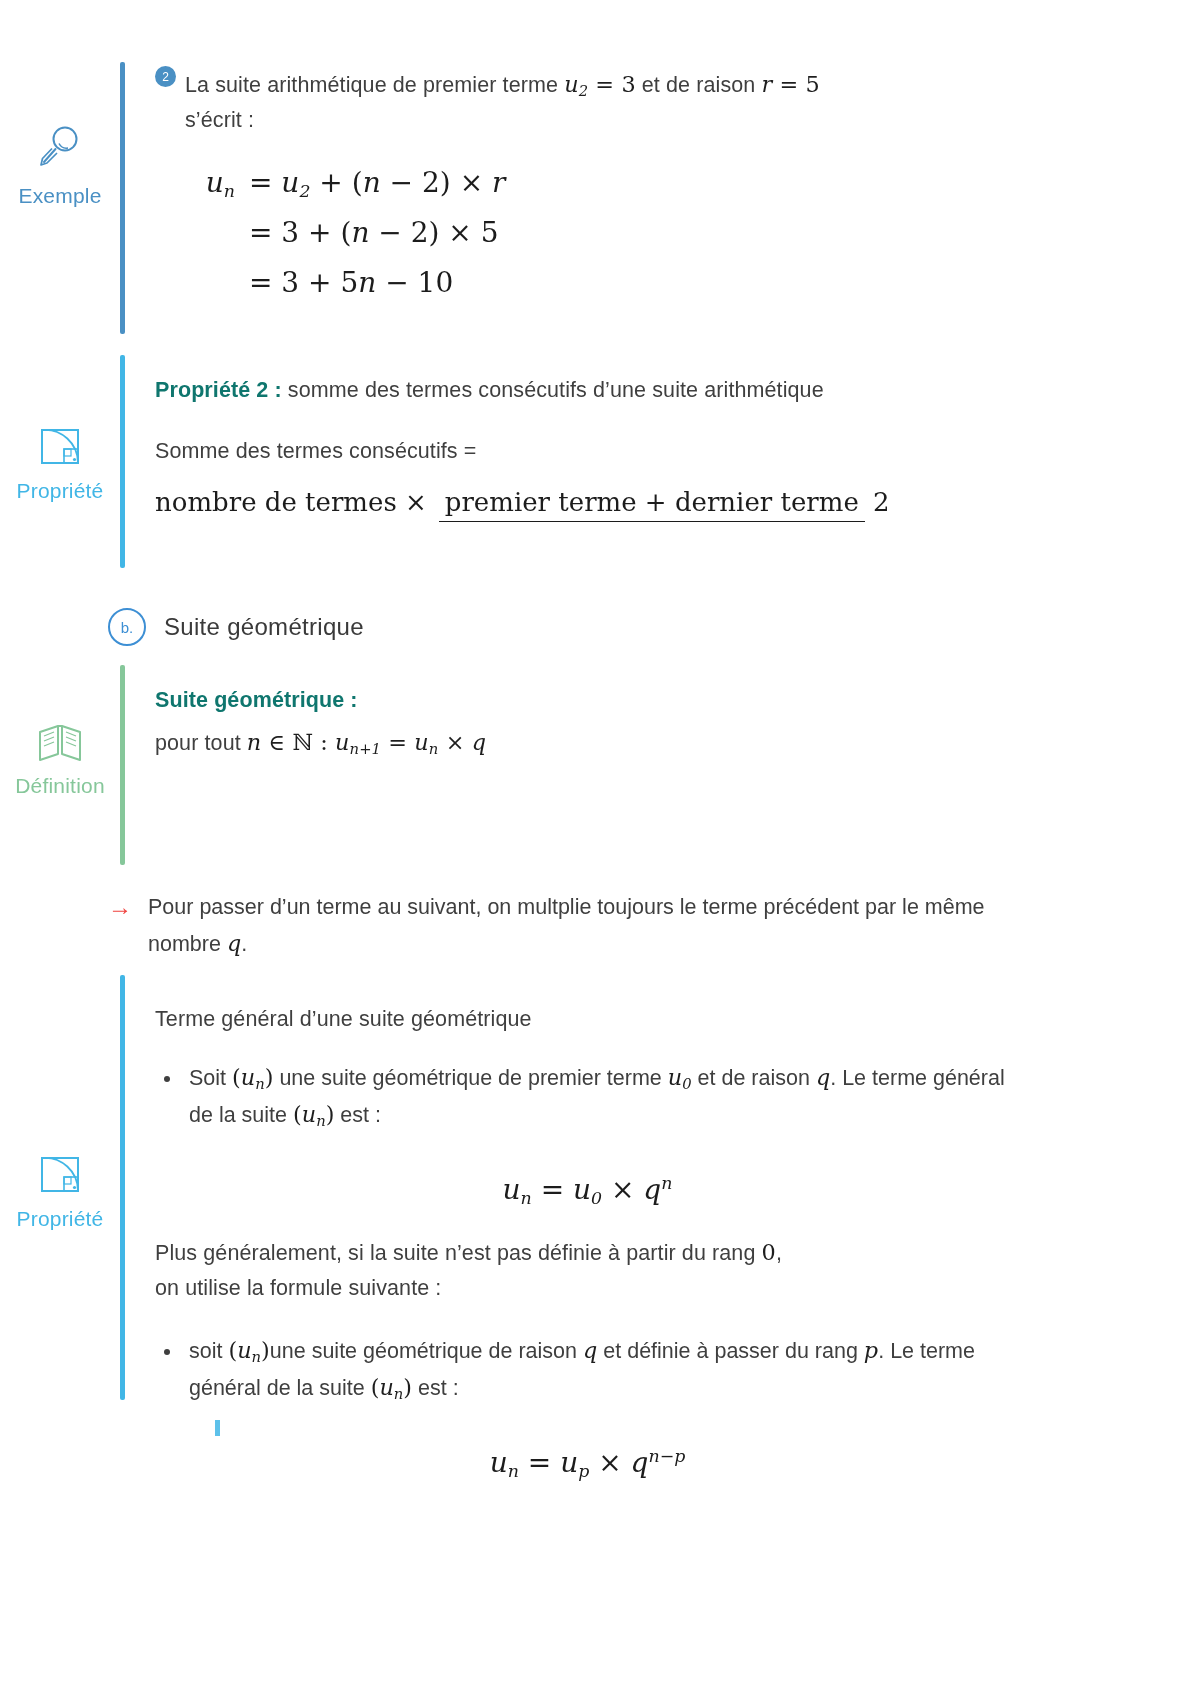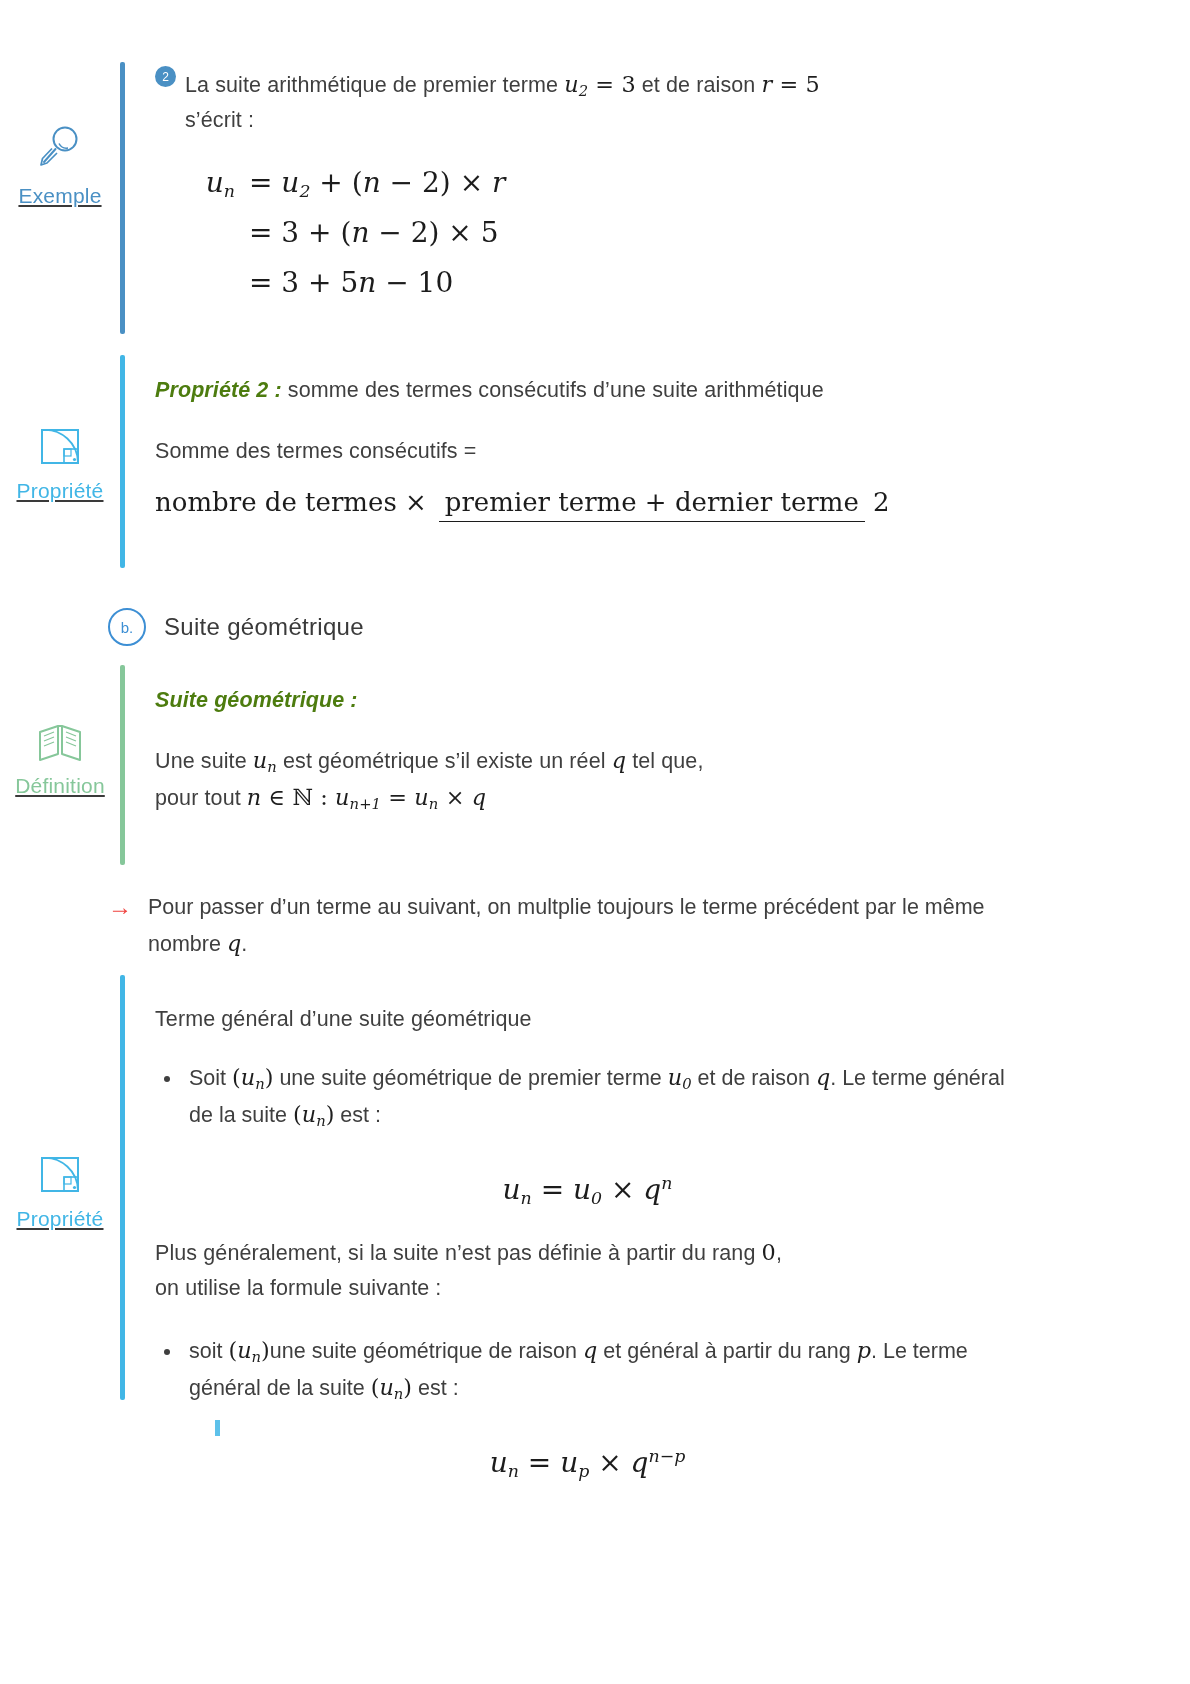--- a/index.html
+++ b/index.html
@@ -34,21 +34,20 @@
     min-width: 120px;
     position: relative;
   }
   .gutter-inner {
     position: absolute;
     right: 0;
     bottom: 0;
     width: 120px;
     text-align: center;
     line-height: 1;
-    text-decoration: underline;
   }
   .gutter-icon {
     display: block;
     text-align: center;
     margin-bottom: 10px;
   }
   .gutter-label {
     font-size: 21px;
     letter-spacing: 0.2px;
     text-align: center;
@@ -76,21 +75,21 @@
 
   
   .para {
     font-size: 21.5px;
     line-height: 1.62;
     color: #3f3f3f;
     margin: 0 0 6px 0;
     letter-spacing: 0.1px;
   }
   .para.tight { margin-bottom: 0; }
-  .bold-lead { font-weight: bold; color: #4d7c0f; font-style: italic; }
+  .bold-lead { font-weight: bold; color: #0f766e; }
 
   
   .mth {
     font-family: "DejaVu Serif", "Liberation Serif", serif;
     font-style: italic;
     color: #1e1e1e;
     font-size: 1.04em;
   }
   .mth .up { font-style: normal; }
   .mth sub {
@@ -358,23 +357,20 @@
           </svg>
         </span>
         <span class="gutter-label label-green">Définition</span>
       </div>
     </div>
     <div class="callout-bar bar-green" style="height:200px;"></div>
     <div class="callout-body">
       <p class="para" style="margin-top:14px;">
         <span class="bold-lead">Suite géométrique :</span>
       </p>
-      <p class="para" style="margin-top:24px; margin-bottom:0;">
-        <span>Une suite </span><span class="mth"><span>u</span><sub>n</sub></span><span> est géométrique s’il existe un réel </span><span class="mth">q</span><span> tel que,</span>
-      </p>
       <p class="para">
         <span>pour tout </span><span class="mth">n <span class="up">∈ ℕ :</span> u<sub>n+1</sub> <span class="up">=</span> u<sub>n</sub> <span class="up">×</span> q</span>
       </p>
     </div>
   </div>
 
   <div class="arrow-note" style="position:absolute; left:108px; top:890px; width:900px;">
     <span class="arrow-glyph">→</span>
     <span class="arrow-text">
       <span>Pour passer d’un terme au suivant, on multplie toujours le terme précédent</span>
@@ -411,21 +407,21 @@
         u<sub>n</sub> <span class="op">=</span> u<sub>0</sub> <span class="op">×</span> q<sup>n</sup>
       </div>
 
       <p class="para" style="margin-bottom:0;">
         <span>Plus généralement, si la suite n’est pas définie à partir du rang </span><span class="mth"><span class="up">0</span></span><span>,</span>
       </p>
       <p class="para">on utilise la formule suivante :</p>
 
       <ul class="blist" style="margin-top:26px;">
         <li>
-          <span>soit </span><span class="mth"><span class="up">(</span>u<sub>n</sub><span class="up">)</span></span><span>une suite géométrique de raison </span><span class="mth">q</span><span> et général à partir du</span>
+          <span>soit </span><span class="mth"><span class="up">(</span>u<sub>n</sub><span class="up">)</span></span><span>une suite géométrique de raison </span><span class="mth">q</span><span> et définie à passer du</span>
           <span>rang </span><span class="mth">p</span><span>. Le terme général de la suite </span><span class="mth"><span class="up">(</span>u<sub>n</sub><span class="up">)</span></span><span> est :</span>
         </li>
       </ul>
 
       <div class="center-formula">
         u<sub>n</sub> <span class="op">=</span> u<sub>p</sub> <span class="op">×</span> q<sup>n−p</sup>
       </div>
     </div>
   </div>
 

